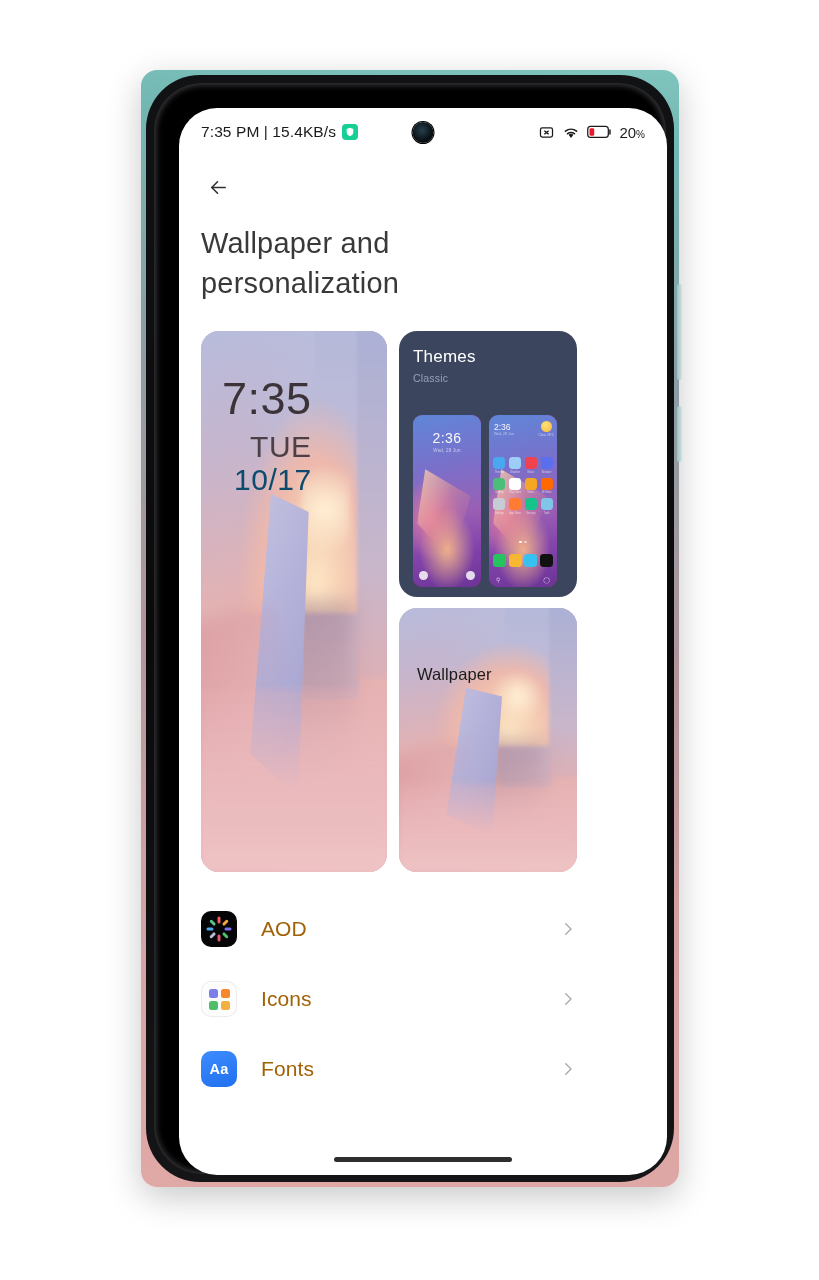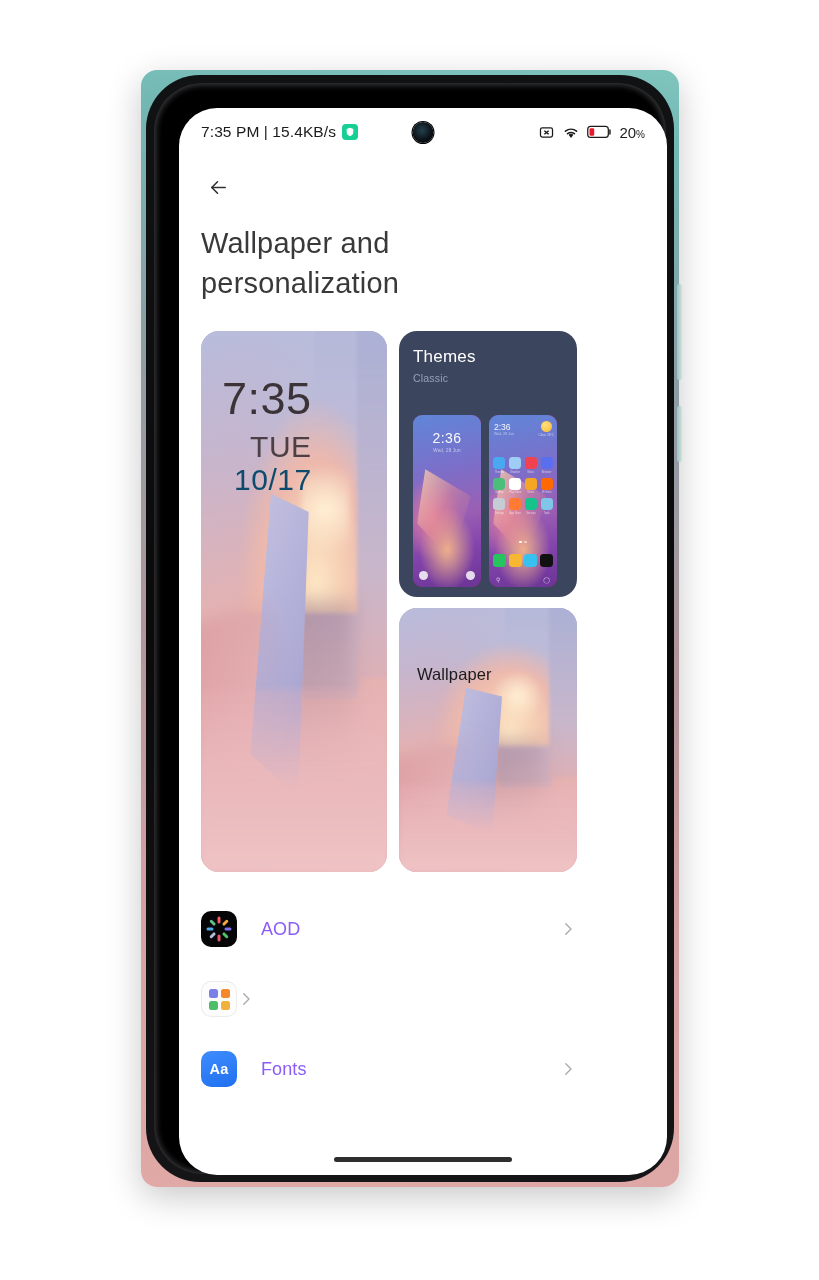--- a/index.html
+++ b/index.html
@@ -234,21 +234,21 @@
   #settings-list{ margin:22px 0 0 0; }
   .list-item{
     display:flex; align-items:center;
     height:70px; padding:0 22px; cursor:pointer;
   }
   .li-icon{
     width:36px; height:36px; border-radius:10px;
     flex:0 0 36px; position:relative; overflow:hidden;
     display:flex; align-items:center; justify-content:center;
   }
-  .li-label{ margin-left:24px; font-size:18px; color:#8b5cf6; flex:1; letter-spacing:.1px; }
+  .li-label{ margin-left:24px; font-size:21px; color:#a16207; flex:1; letter-spacing:.1px; }
   .li-chevron{ width:18px; height:18px; flex:0 0 18px; }
 
   
   #icon-aod{ background:#050507; }
   #icon-aod .dash{ position:absolute; width:3px; height:7px; border-radius:2px;
     left:50%; top:50%; transform-origin:50% 50%; }
   
   #icon-icons{ background:#fdfdfd; box-shadow:inset 0 0 0 1px #ececec; }
   #icon-icons .grid{ display:grid; grid-template-columns:repeat(2,9px); grid-template-rows:repeat(2,9px); gap:3px; }
   #icon-icons .grid span{ border-radius:2.5px; display:block; }
@@ -486,20 +486,21 @@
 
             <div class="list-item">
               <span class="li-icon" id="icon-icons">
                 <span class="grid">
                   <span style="background:#7b7fe8"></span>
                   <span style="background:#f5872c"></span>
                   <span style="background:#4fbe6a"></span>
                   <span style="background:#f2b13c"></span>
                 </span>
               </span>
+              <span class="li-label">Icons</span>
               <span class="li-chevron">
                 <svg width="18" height="18" viewBox="0 0 24 24" fill="none" stroke="#a9a9ad" stroke-width="1.8" stroke-linecap="round" stroke-linejoin="round">
                     <path d="M9 5l7 7-7 7"></path>
                   </svg>
               </span>
             </div>
 
             <div class="list-item">
               <span class="li-icon" id="icon-fonts">Aa</span>
               <span class="li-label">Fonts</span>

